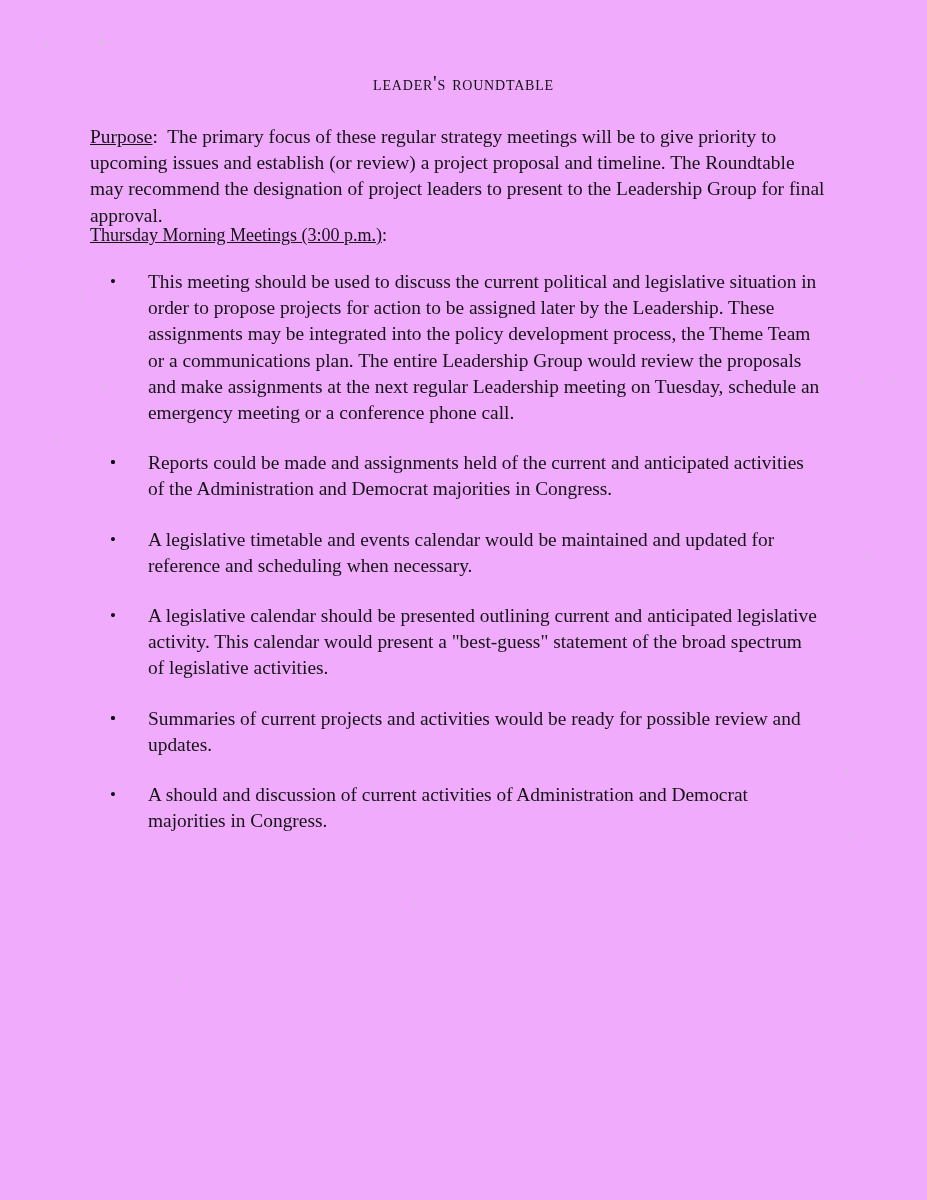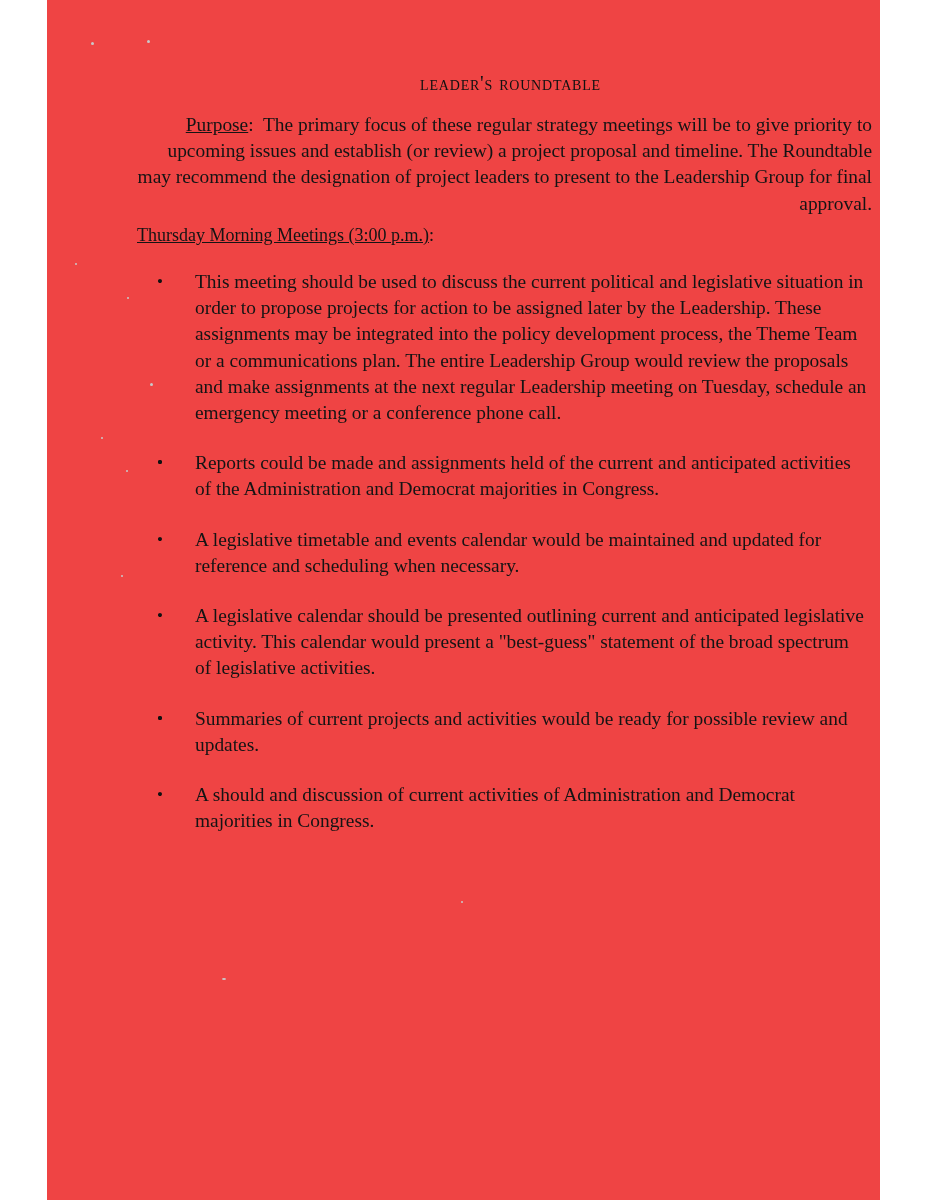--- a/index.html
+++ b/index.html
@@ -2,24 +2,24 @@
 <html><head>
 <meta charset="utf-8">
 <style>
   html, body {
     margin: 0;
     padding: 0;
     background: #ffffff;
   }
   .page {
     position: relative;
-    width: 833px;
+    width: 927px;
     height: 1200px;
     margin: 0 auto;
-    background: #ef4444;
+    background: #f0abfc;
     font-family: "Liberation Serif", "DejaVu Serif", serif;
     color: #0d0d0d;
     overflow: hidden;
   }
 
   
   .speck {
     position: absolute;
     background: #c9c9c9;
     border-radius: 50%;
@@ -34,26 +34,26 @@
     text-align: center;
     font-size: 20.5px;
     letter-spacing: 0.8px;
     font-variant: small-caps;
     text-transform: lowercase;
     color: #111;
   }
 
   .purpose-block {
     position: absolute;
-    top: 112px;
+    top: 124px;
     left: 90px;
     width: 735px;
     font-size: 19.4px;
     line-height: 26.2px;
-    text-align: right;
+    text-align: left;
     color: #141414;
   }
   .purpose-label {
     text-decoration: underline;
     text-underline-offset: 1px;
   }
 
   .section-heading {
     position: absolute;
     top: 222px;

